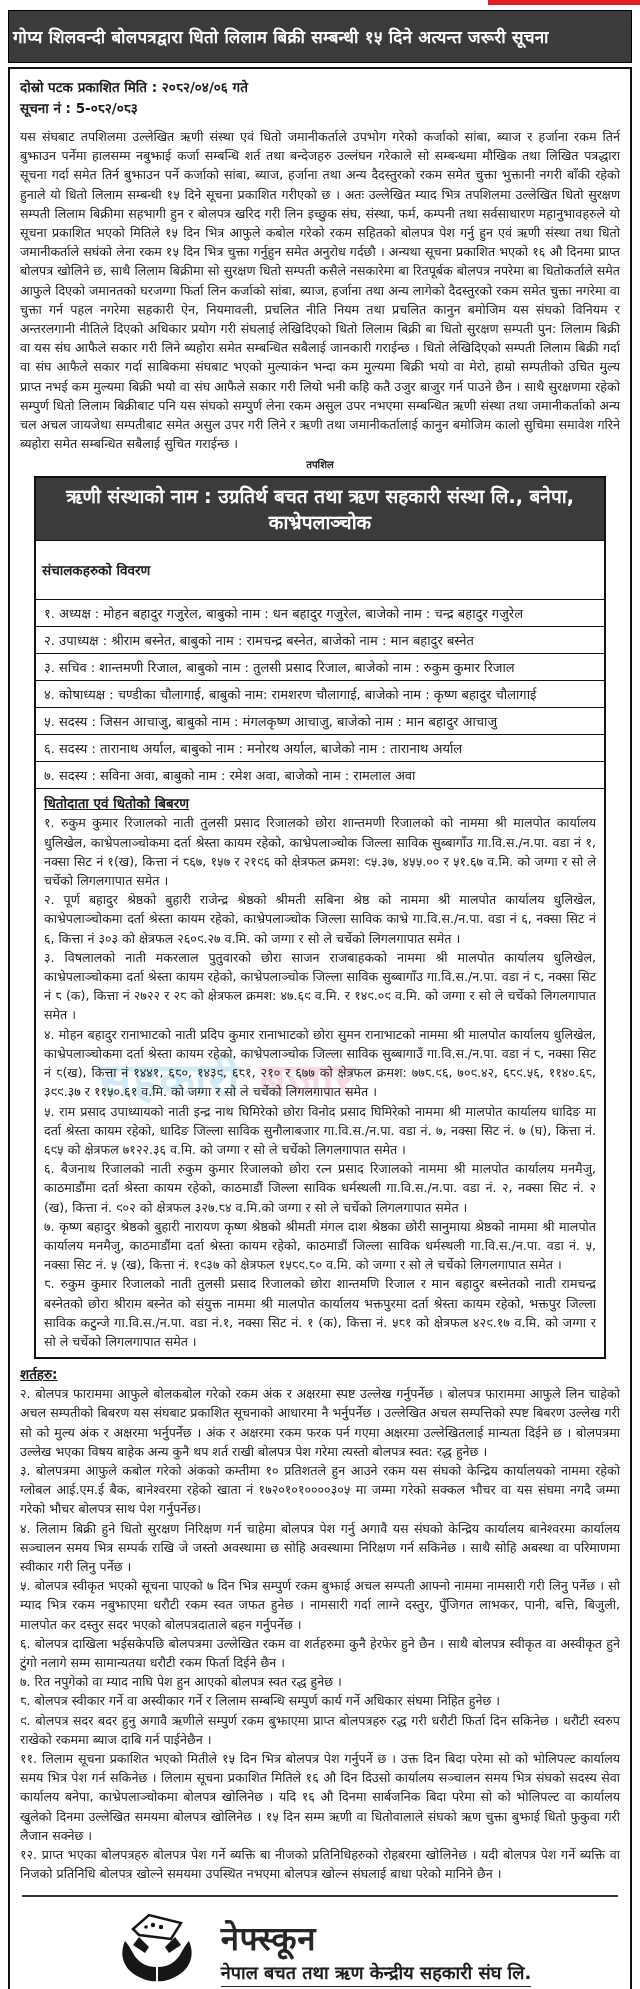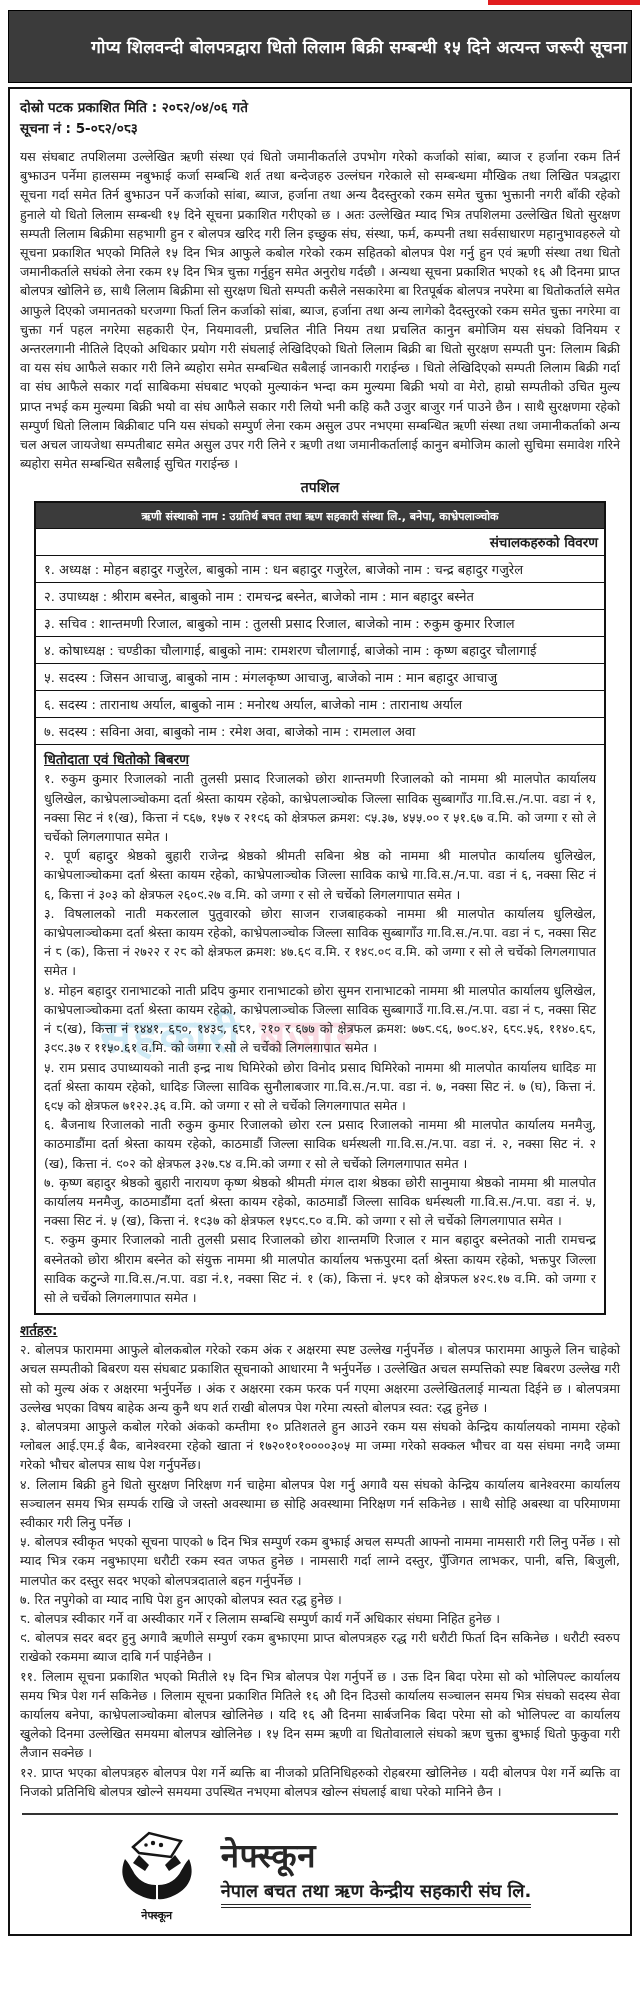--- a/index.html
+++ b/index.html
@@ -1,29 +1,29 @@
 <!DOCTYPE html>
 <html lang="ne"><head>
 <meta charset="utf-8">
 <title>सूचना</title>
 <style>
   html,body{margin:0;padding:0;background:#ffffff;}
   body{width:640px;font-family:"DejaVu Sans",sans-serif;color:#1c1c1c;}
   .page{position:relative;width:640px;background:#fff;padding-bottom:8px;overflow:hidden;}
   .top-strip{position:absolute;top:0;right:0;width:152px;height:5px;background:#e11d1f;}
   .banner{margin:10px 8px 4px 8px;background:#3b3b3b;border:1px solid #000;color:#ffffff;
-          text-align:right;font-weight:bold;font-size:17px;padding:24px 4px;letter-spacing:.2px;}
+          text-align:left;font-weight:bold;font-size:17px;padding:14px 4px;letter-spacing:.2px;}
   .content{margin:0 8px;border:2px solid #111;padding:8px 10px 12px 10px;background:#fff;}
   .pub{text-align:left;font-weight:bold;font-size:13.5px;line-height:21px;}
   .intro{font-size:12.6px;line-height:19.2px;text-align:justify;margin:8px 0 4px 0;}
-  .center-head{text-align:center;font-weight:bold;font-size:14px;margin:2px 0 5px 0;}
+  .center-head{text-align:center;font-weight:bold;font-size:10px;margin:2px 0 5px 0;}
   .detail-table{margin:0 14px;border:2px solid #111;background:#fff;}
-  .t-org{background:#3b3b3b;color:#fff;font-weight:bold;text-align:center;font-size:11px;
+  .t-org{background:#3b3b3b;color:#fff;font-weight:bold;text-align:center;font-size:19px;
          padding:5px 8px;border-bottom:1px solid #111;}
-  .t-sub{text-align:right;font-weight:bold;font-size:13.5px;padding:4px 6px;border-bottom:1px solid #111;}
+  .t-sub{text-align:left;font-weight:bold;font-size:13.5px;padding:20px 6px;border-bottom:1px solid #111;}
   .dir-row{font-size:13px;padding:4px 8px;border-bottom:1px solid #111;}
   .mortgage{position:relative;padding:3px 8px 6px 8px;}
   .m-head{font-weight:bold;text-decoration:underline;font-size:13.5px;margin:2px 0 1px 0;position:relative;z-index:1;}
   .m-item{font-size:12.6px;line-height:19.2px;text-align:justify;margin:0;position:relative;z-index:1;}
   .watermark{position:absolute;top:258px;left:64px;z-index:0;font-size:46px;font-weight:bold;
              opacity:.55;letter-spacing:2px;white-space:nowrap;pointer-events:none;}
   .wm-1{color:#a8d9ee}.wm-2{color:#f6bccb}
   .terms{margin-top:6px;}
   .term-item{font-size:12.6px;line-height:19.2px;text-align:justify;margin:0;}
   .footer-sep{border:none;border-top:2px solid #333;margin:12px 2px 10px 2px;}
@@ -88,20 +88,21 @@
     </div>
 
     <div class="terms">
       <div class="m-head">शर्तहरु:</div>
       <div>
 
           <p class="term-item">२. बोलपत्र फाराममा आफुले बोलकबोल गरेको रकम अंक र अक्षरमा स्पष्ट उल्लेख गर्नुपर्नेछ । बोलपत्र फाराममा आफुले लिन चाहेको अचल सम्पतीको बिबरण यस संघबाट प्रकाशित सूचनाको आधारमा नै भर्नुपर्नेछ । उल्लेखित अचल सम्पत्तिको स्पष्ट बिबरण उल्लेख गरी सो को मुल्य अंक र अक्षरमा भर्नुपर्नेछ । अंक र अक्षरमा रकम फरक पर्न गएमा अक्षरमा उल्लेखितलाई मान्यता दिईने छ । बोलपत्रमा उल्लेख भएका विषय बाहेक अन्य कुनै थप शर्त राखी बोलपत्र पेश गरेमा त्यस्तो बोलपत्र स्वत: रद्ध हुनेछ ।</p>
           <p class="term-item">३. बोलपत्रमा आफुले कबोल गरेको अंकको कम्तीमा १० प्रतिशतले हुन आउने रकम यस संघको केन्द्रिय कार्यालयको नाममा रहेको ग्लोबल आई.एम.ई बैक, बानेश्वरमा रहेको खाता नं १७२०१०१००००३०५ मा जम्मा गरेको सक्कल भौचर वा यस संघमा नगदै जम्मा गरेको भौचर बोलपत्र साथ पेश गर्नुपर्नेछ।</p>
           <p class="term-item">४. लिलाम बिक्री हुने धितो सुरक्षण निरिक्षण गर्न चाहेमा बोलपत्र पेश गर्नु अगावै यस संघको केन्द्रिय कार्यालय बानेश्वरमा कार्यालय सञ्चालन समय भित्र सम्पर्क राखि जे जस्तो अवस्थामा छ सोहि अवस्थामा निरिक्षण गर्न सकिनेछ । साथै सोहि अबस्था वा परिमाणमा स्वीकार गरी लिनु पर्नेछ ।</p>
           <p class="term-item">५. बोलपत्र स्वीकृत भएको सूचना पाएको ७ दिन भित्र सम्पुर्ण रकम बुझाई अचल सम्पती आफ्नो नाममा नामसारी गरी लिनु पर्नेछ । सो म्याद भित्र रकम नबुझाएमा धरौटी रकम स्वत जफत हुनेछ । नामसारी गर्दा लाग्ने दस्तुर, पुँजिगत लाभकर, पानी, बत्ति, बिजुली, मालपोत कर दस्तुर सदर भएको बोलपत्रदाताले बहन गर्नुपर्नेछ ।</p>
+          <p class="term-item">६. बोलपत्र दाखिला भईसकेपछि बोलपत्रमा उल्लेखित रकम वा शर्तहरुमा कुनै हेरफेर हुने छैन । साथै बोलपत्र स्वीकृत वा अस्वीकृत हुने टुंगो नलागे सम्म सामान्यतया धरौटी रकम फिर्ता दिईने छैन ।</p>
           <p class="term-item">७. रित नपुगेको वा म्याद नाघि पेश हुन आएको बोलपत्र स्वत रद्ध हुनेछ ।</p>
           <p class="term-item">८. बोलपत्र स्वीकार गर्ने वा अस्वीकार गर्ने र लिलाम सम्बन्धि सम्पुर्ण कार्य गर्ने अधिकार संघमा निहित हुनेछ ।</p>
           <p class="term-item">९. बोलपत्र सदर बदर हुनु अगावै ऋणीले सम्पुर्ण रकम बुझाएमा प्राप्त बोलपत्रहरु रद्ध गरी धरौटी फिर्ता दिन सकिनेछ । धरौटी स्वरुप राखेको रकममा ब्याज दाबि गर्न पाईनेछैन ।</p>
           <p class="term-item">११. लिलाम सूचना प्रकाशित भएको मितीले १५ दिन भित्र बोलपत्र पेश गर्नुपर्ने छ । उक्त दिन बिदा परेमा सो को भोलिपल्ट कार्यालय समय भित्र पेश गर्न सकिनेछ । लिलाम सूचना प्रकाशित मितिले १६ औ दिन दिउसो कार्यालय सञ्चालन समय भित्र संघको सदस्य सेवा कार्यालय बनेपा, काभ्रेपलाञ्चोकमा बोलपत्र खोलिनेछ । यदि १६ औ दिनमा सार्बजनिक बिदा परेमा सो को भोलिपल्ट वा कार्यालय खुलेको दिनमा उल्लेखित समयमा बोलपत्र खोलिनेछ । १५ दिन सम्म ऋणी वा धितोवालाले संघको ऋण चुक्ता बुझाई धितो फुकुवा गरी लैजान सक्नेछ ।</p>
           <p class="term-item">१२. प्राप्त भएका बोलपत्रहरु बोलपत्र पेश गर्ने ब्यक्ति बा नीजको प्रतिनिधिहरुको रोहबरमा खोलिनेछ । यदी बोलपत्र पेश गर्ने ब्यक्ति वा निजको प्रतिनिधि बोलपत्र खोल्ने समयमा उपस्थित नभएमा बोलपत्र खोल्न संघलाई बाधा परेको मानिने छैन ।</p>
         </div>
     </div>
 
     <hr class="footer-sep">
 

